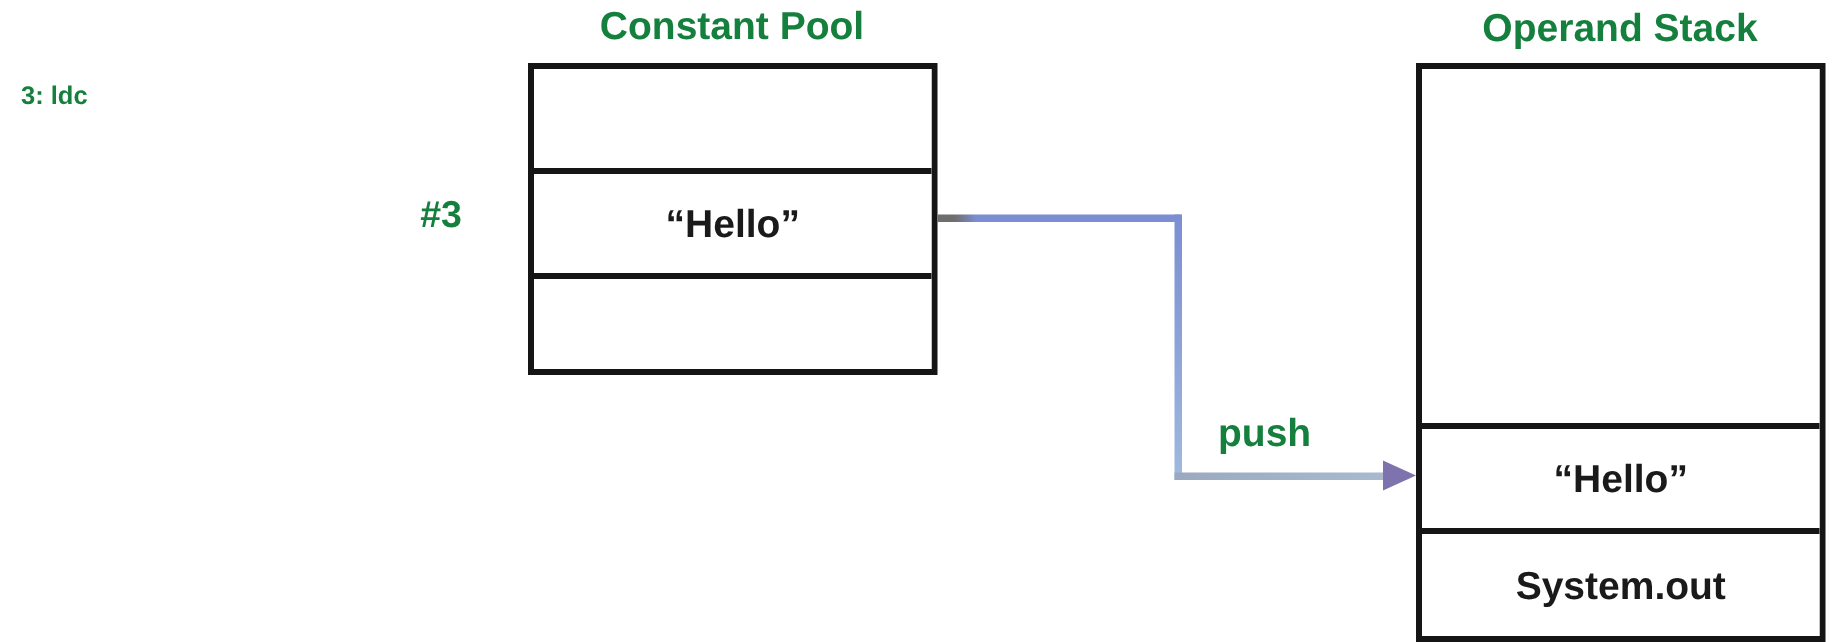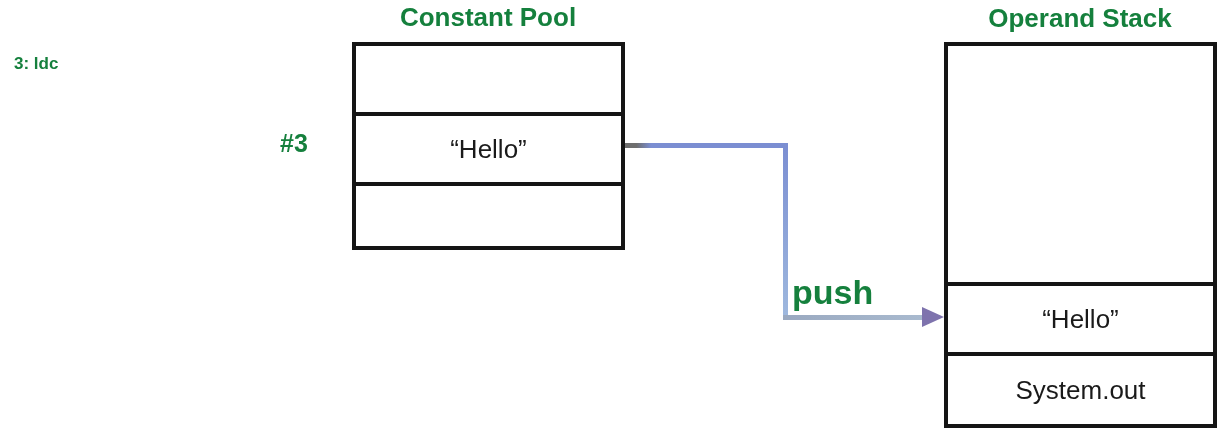--- a/index.html
+++ b/index.html
@@ -16,36 +16,36 @@
   .label {
     position: absolute;
     font-weight: bold;
     color: #15803d;
     white-space: nowrap;
   }
   .instr { left: 14px; top: 54px; font-size: 17px; }
   .pool-title { left: 352px; top: 2px; width: 272px; text-align: center; font-size: 26px; }
   .stack-title { left: 944px; top: 3px; width: 272px; text-align: center; font-size: 26px; }
   .idx { left: 268px; top: 129px; width: 52px; text-align: center; font-size: 25px; }
-  .push-label { left: 792px; top: 273px; font-size: 34px; }
+  .push-label { left: 812px; top: 273px; font-size: 26px; }
 
   .box {
     position: absolute;
     border: 4px solid #151515;
     background: #ffffff;
     display: flex;
     flex-direction: column;
   }
   .pool-box { left: 352px; top: 42px; width: 273px; height: 208px; }
   .stack-box { left: 944px; top: 42px; width: 273px; height: 386px; }
   .cell {
     display: flex;
     align-items: center;
     justify-content: center;
-    font-weight: normal;
+    font-weight: bold;
     font-size: 26px;
     color: #1a1a1a;
     background: #ffffff;
   }
   .cell + .cell { border-top: 4px solid #151515; }
   .pool-r0 { height: 66px; }
   .pool-r1 { height: 70px; }
   .pool-r2 { flex: 1; }
   .stack-r0 { height: 236px; }
   .stack-r1 { height: 70px; }

